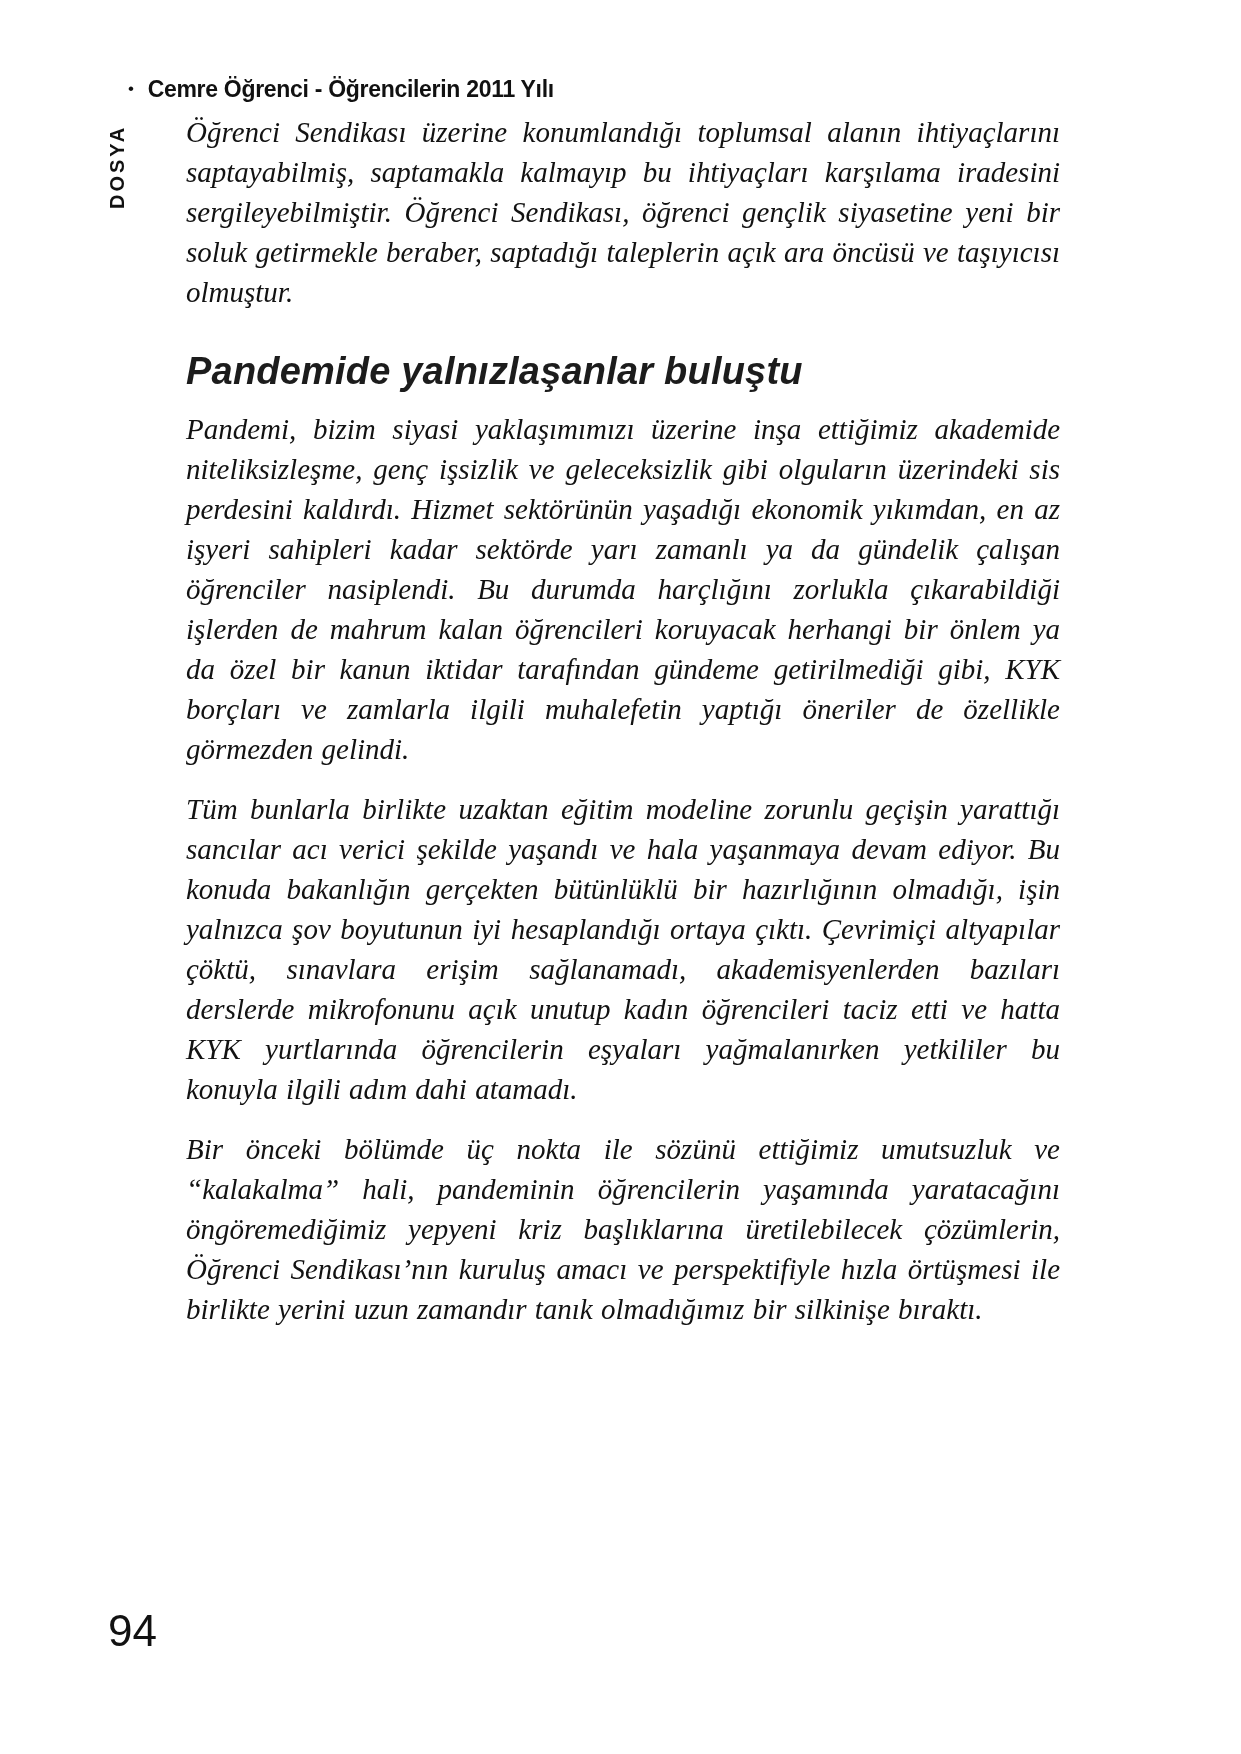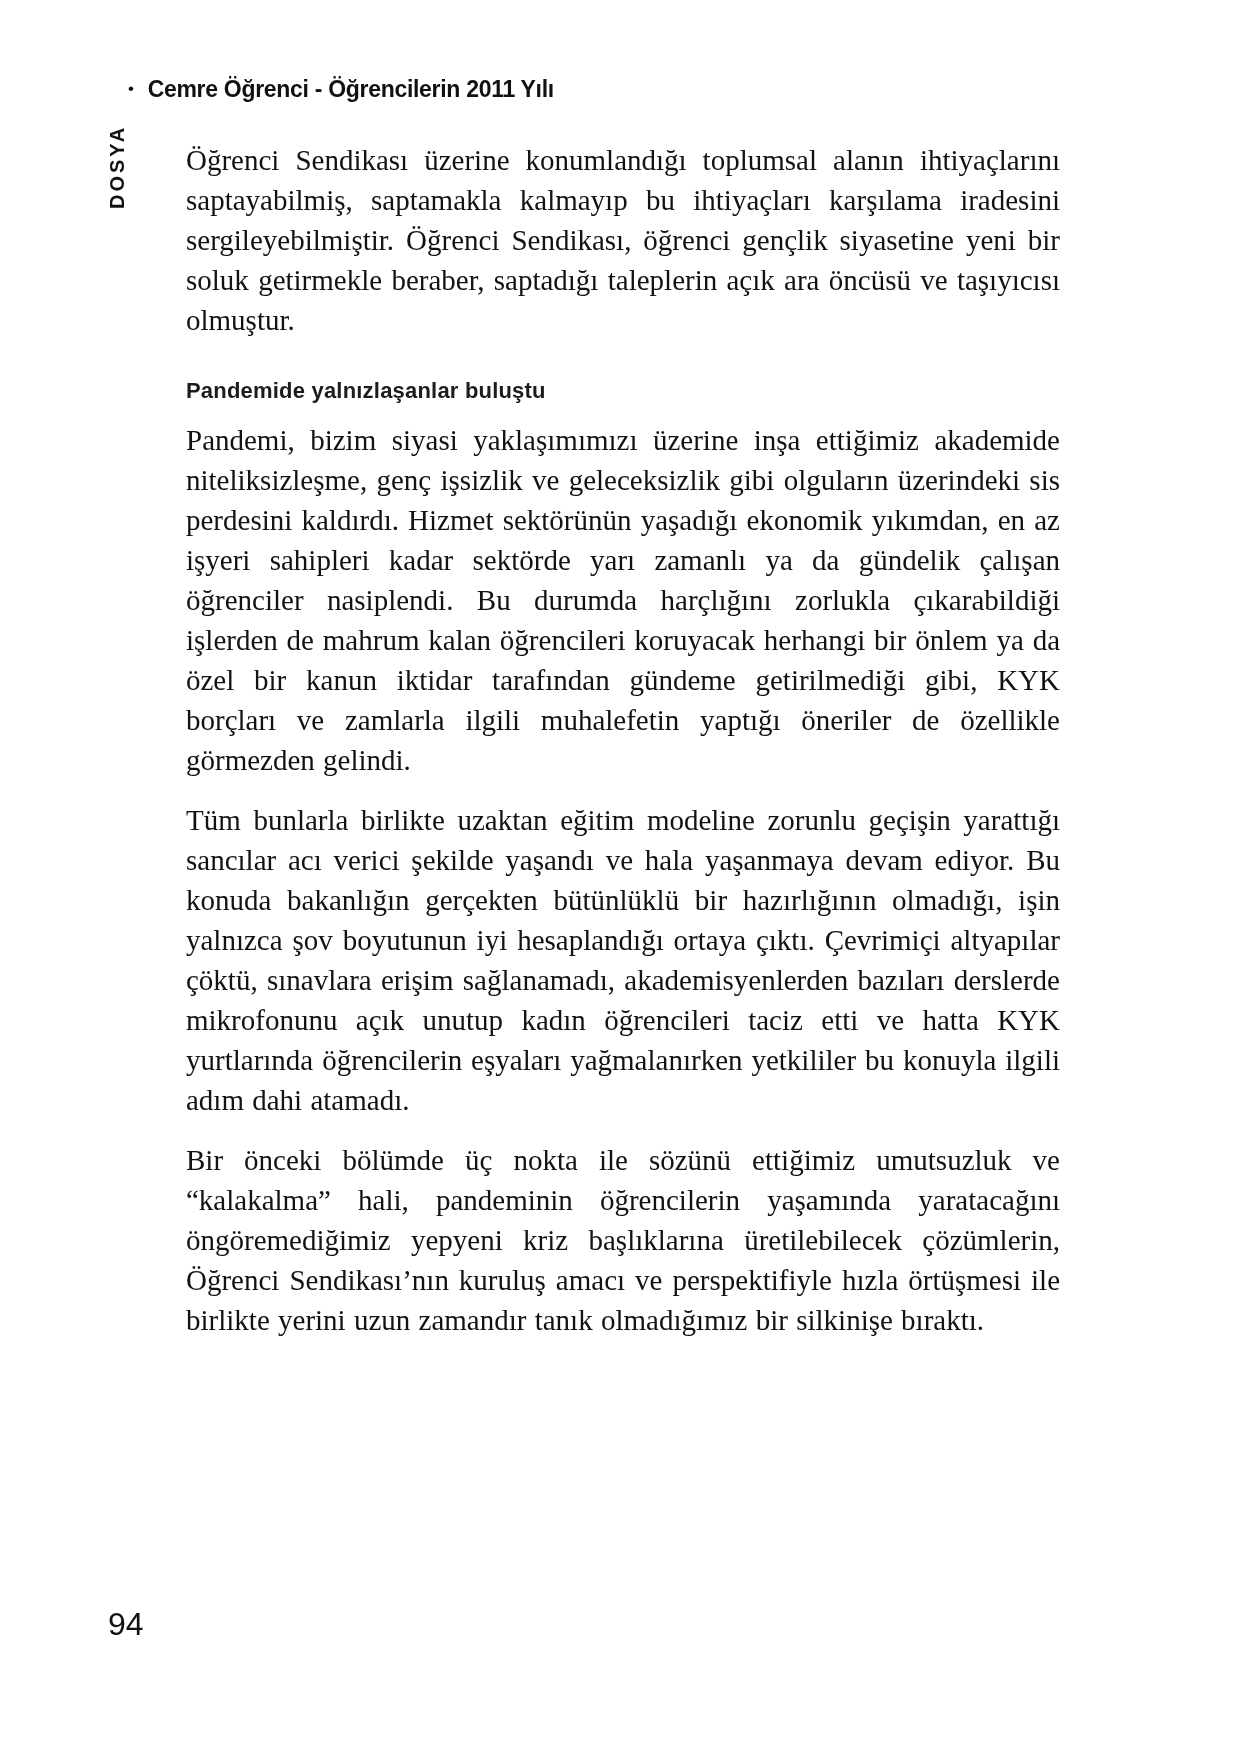--- a/index.html
+++ b/index.html
@@ -61,47 +61,48 @@
     font-size: 20px;
     letter-spacing: 3px;
     writing-mode: vertical-rl;
     transform: rotate(180deg);
     color: #111;
   }
 
   
   .content {
     position: absolute;
-    top: 140px;
+    top: 112px;
     left: 186px;
     width: 874px;
+    font-style: italic;
   }
   .content p {
     font-size: 29px;
     line-height: 40px;
     text-align: justify;
     margin: 0 0 20px 0;
     word-spacing: 1px;
   }
   .content h2 {
     font-family: "Liberation Sans", sans-serif;
     font-weight: 700;
-    font-size: 22px;
+    font-size: 38px;
     letter-spacing: 0.2px;
     color: #1c1c1c;
     margin: 38px 0 16px 0;
   }
 
   
   .page-number {
     position: absolute;
     left: 108px;
     top: 1606px;
     font-family: "Liberation Sans", sans-serif;
-    font-size: 32px;
+    font-size: 44px;
     color: #111;
   }
 </style>
 </head>
 <body>
 
 <div class="page">
 
   <header class="running-header">
     <span class="bullet">•</span>

